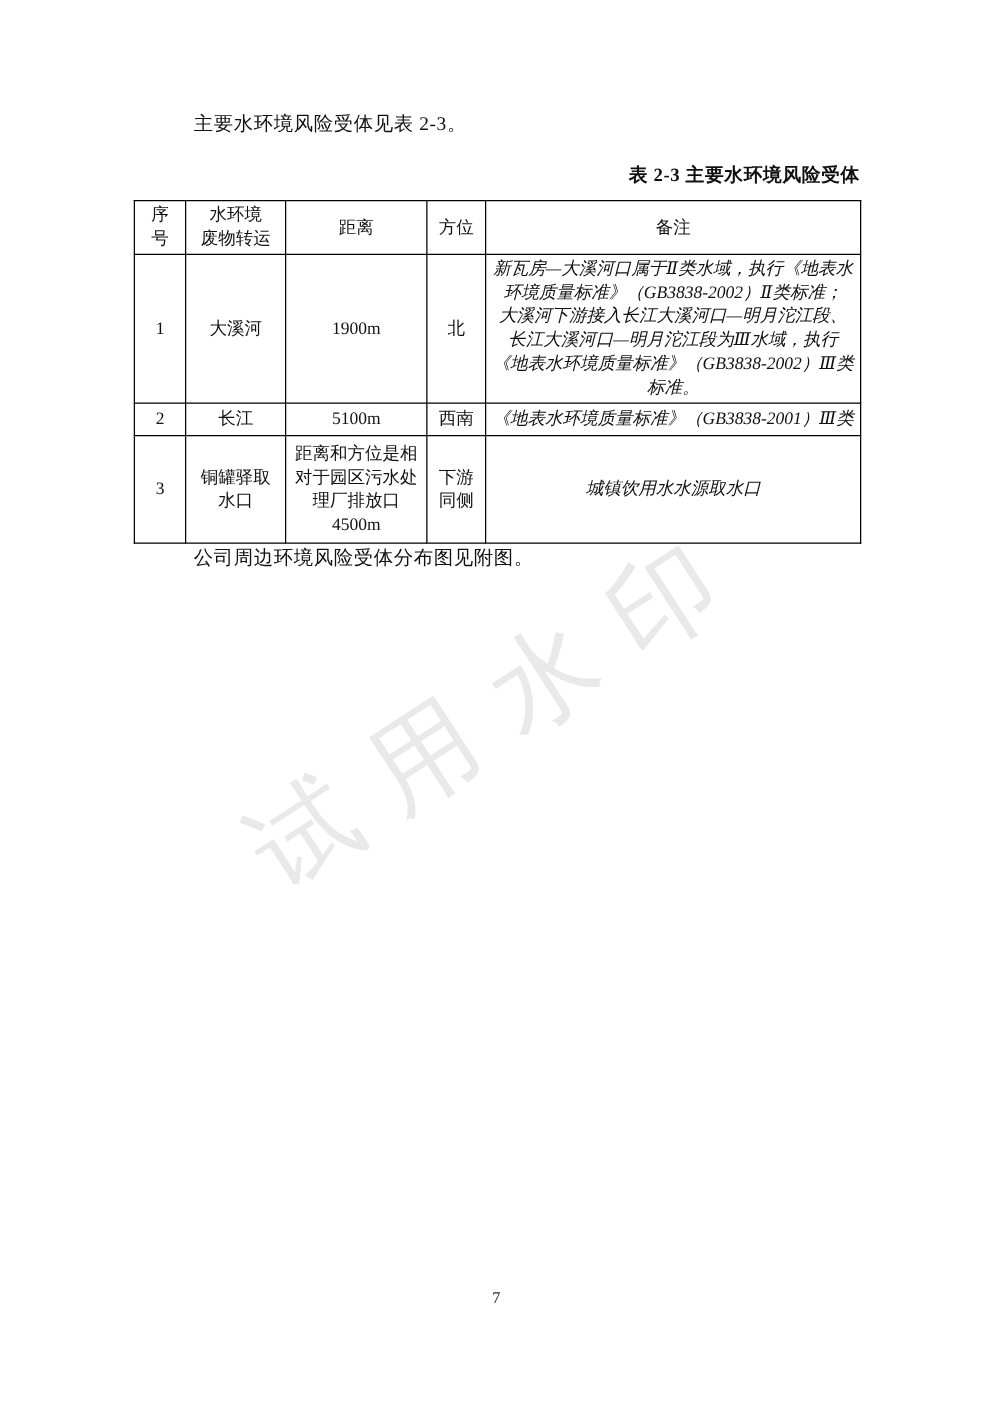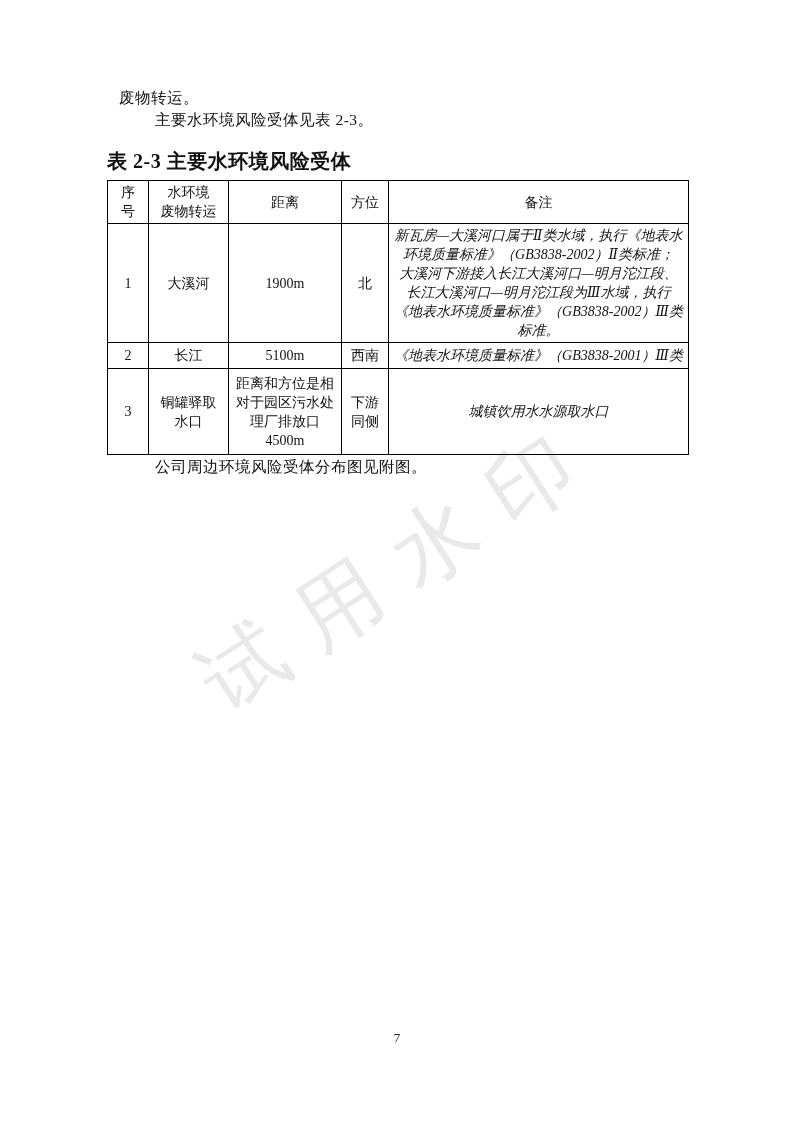--- a/index.html
+++ b/index.html
@@ -37,23 +37,23 @@
     font-size: 15.5px;
     line-height: 20px;
     letter-spacing: 0.5px;
   }
   .para.indent {
     text-indent: 36px;
     margin-top: 2px;
   }
   .table-title {
     margin-top: 21px;
-    text-align: left;
+    text-align: right;
     font-weight: bold;
-    font-size: 20px;
+    font-size: 15px;
     line-height: 20px;
     letter-spacing: 0.5px;
   }
   table.risk-table {
     border-collapse: collapse;
     table-layout: fixed;
     width: 581px;
     margin-top: 9px;
   }
   table.risk-table th,
@@ -96,21 +96,20 @@
 </style>
 </head>
 <body>
 
 <div class="page">
 
   <div class="watermark">试用水印</div>
 
   <div class="content">
 
-    <p class="para">废物转运。</p>
 
     <p class="para indent">主要水环境风险受体见表 2-3。</p>
 
     <div class="table-title">表 2-3 主要水环境风险受体</div>
 
     <table class="risk-table">
       <colgroup>
         <col style="width:41px">
         <col style="width:80px">
         <col style="width:113px">

